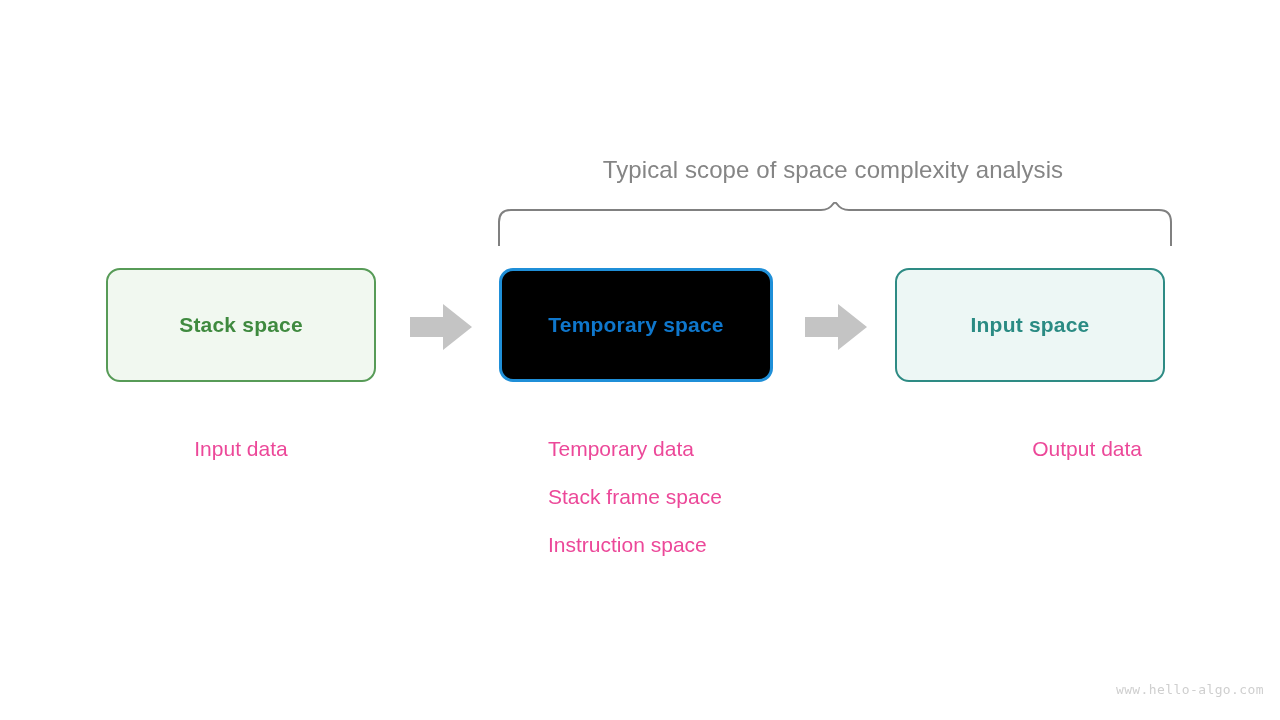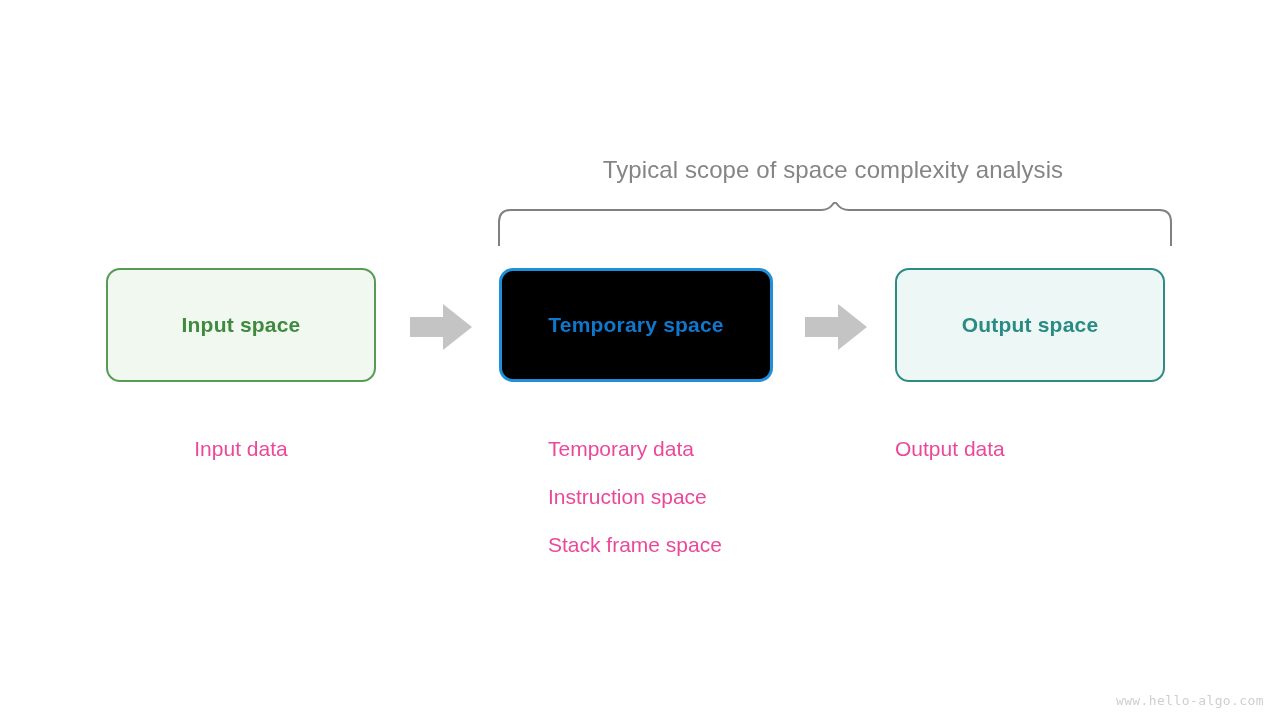--- a/index.html
+++ b/index.html
@@ -108,31 +108,31 @@
     left: 106px;
     width: 270px;
     text-align: center;
   }
   .caption-temp {
     left: 531px;
     text-align: left;
     margin-left: 17px;
   }
   .caption-output {
-    left: 895px;
+    left: 872px;
     width: 270px;
-    text-align: left;
+    text-align: right;
   }
   .caption-line { display: block; }
 
   
   .watermark {
     position: absolute;
     right: 16px;
-    bottom: 12px;
+    bottom: 23px;
     font-family: "DejaVu Sans Mono", monospace;
     font-size: 13px;
     color: #cfcfcf;
     letter-spacing: 0.4px;
   }
 </style>
 </head>
 <body>
 
 <div id="canvas">
@@ -140,47 +140,47 @@
   <div class="scope-title">
     <span class="scope-title-inner">Typical scope of space complexity analysis</span>
   </div>
 
   <svg class="brace" viewBox="0 0 680 44" xmlns="http://www.w3.org/2000/svg">
     <path d="M 4 44 L 4 20 Q 4 8 16 8 L 326 8 Q 334 8 338 2 L 340 0
              L 342 2 Q 346 8 354 8 L 664 8 Q 676 8 676 20 L 676 44" fill="none" stroke="#808080" stroke-width="2" stroke-linecap="round" stroke-linejoin="round"></path>
   </svg>
 
   <div class="box box-input">
-    <span>Input space</span>
+    <span>Stack space</span>
   </div>
 
   <svg class="arrow arrow-1" viewBox="0 0 62 50" xmlns="http://www.w3.org/2000/svg">
     <path d="M 0 15 L 33 15 L 33 2 L 62 25 L 33 48 L 33 35 L 0 35 Z" fill="#c4c4c4"></path>
   </svg>
 
   <div class="box box-temp">
     <span>Temporary space</span>
   </div>
 
   <svg class="arrow arrow-2" viewBox="0 0 62 50" xmlns="http://www.w3.org/2000/svg">
     <path d="M 0 15 L 33 15 L 33 2 L 62 25 L 33 48 L 33 35 L 0 35 Z" fill="#c4c4c4"></path>
   </svg>
 
   <div class="box box-output">
-    <span>Output space</span>
+    <span>Input space</span>
   </div>
 
   <div class="caption-col caption-input">
     <span class="caption-line">Input data</span>
   </div>
 
   <div class="caption-col caption-temp">
     <span class="caption-line">Temporary data</span>
+    <span class="caption-line">Stack frame space</span>
     <span class="caption-line">Instruction space</span>
-    <span class="caption-line">Stack frame space</span>
   </div>
 
   <div class="caption-col caption-output">
     <span class="caption-line">Output data</span>
   </div>
 
   <div class="watermark">www.hello-algo.com</div>
 
 </div>
 

